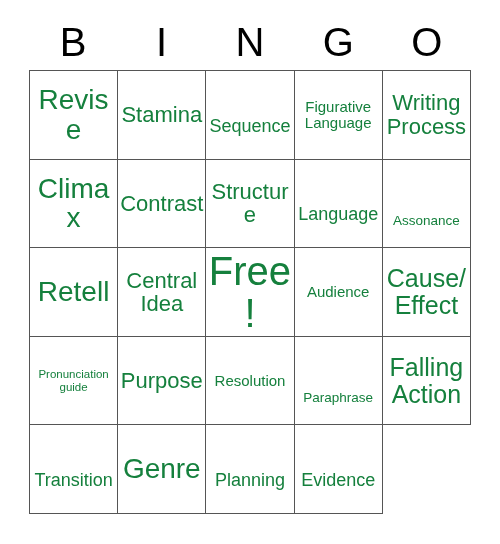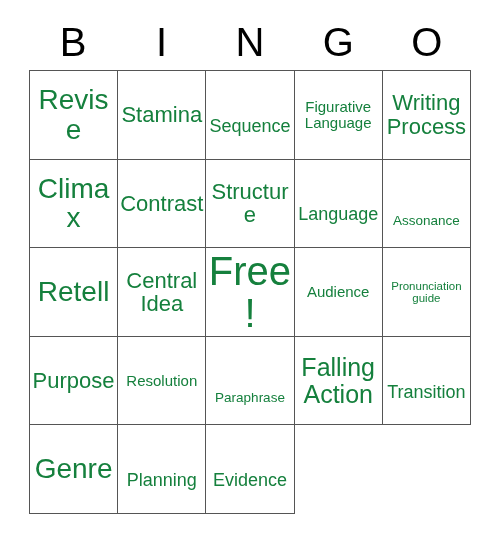--- a/index.html
+++ b/index.html
@@ -139,20 +139,23 @@
       </div>
       <div class="cell fs-md">
         <span class="cell-text">Central Idea</span>
       </div>
       <div class="cell fs-xxl">
         <span class="cell-text">Free!</span>
       </div>
       <div class="cell fs-xs">
         <span class="cell-text">Audience</span>
       </div>
+      <div class="cell fs-lg">
+        <span class="cell-text">Cause/Effect</span>
+      </div>
       <div class="cell fs-tiny">
         <span class="cell-text">Pronunciation guide</span>
       </div>
       <div class="cell fs-md">
         <span class="cell-text">Purpose</span>
       </div>
       <div class="cell fs-xs">
         <span class="cell-text">Resolution</span>
       </div>
       <div class="cell fs-xxs">

